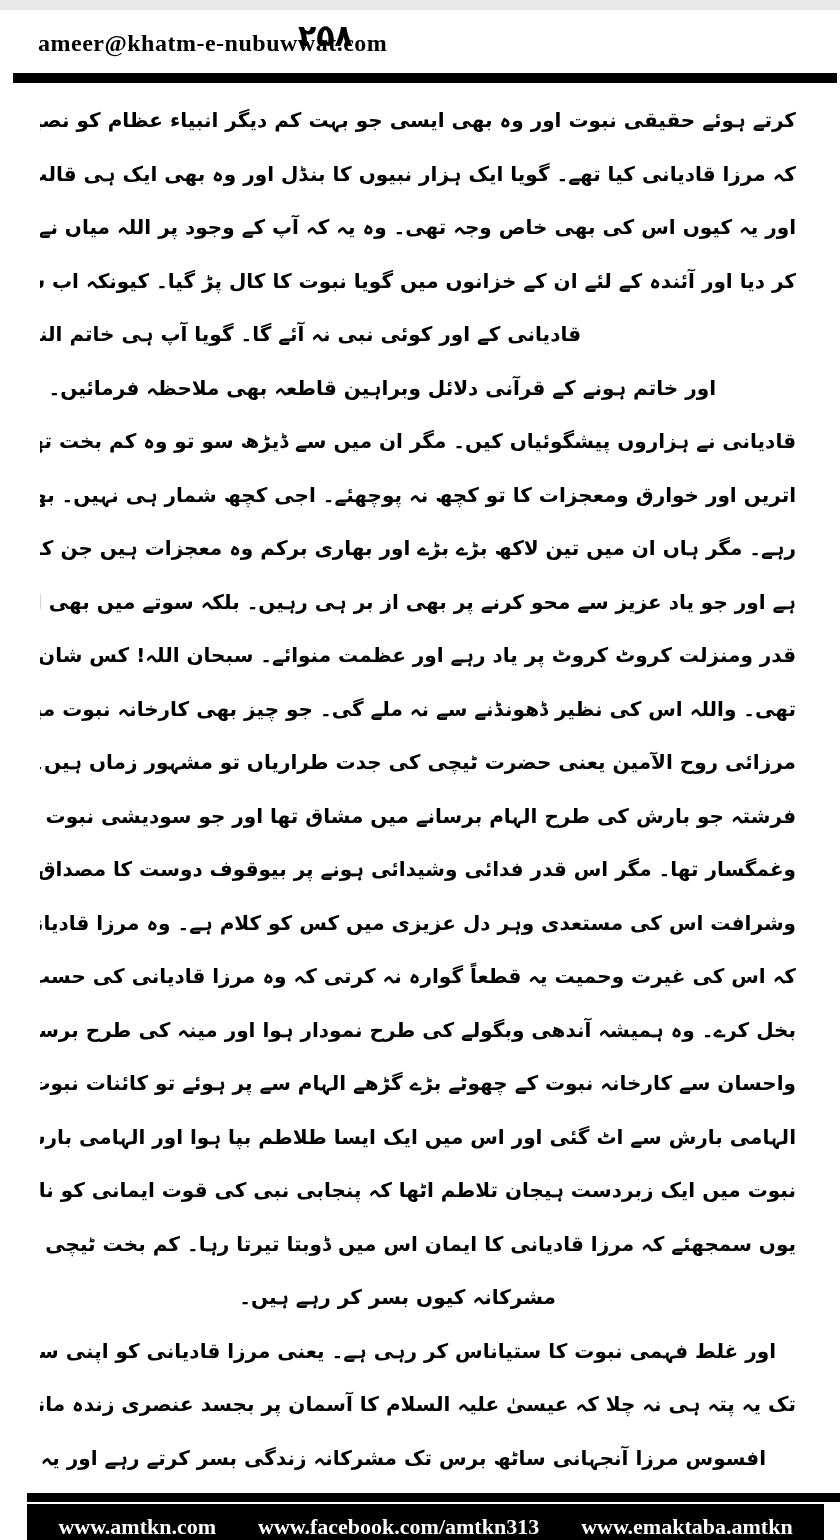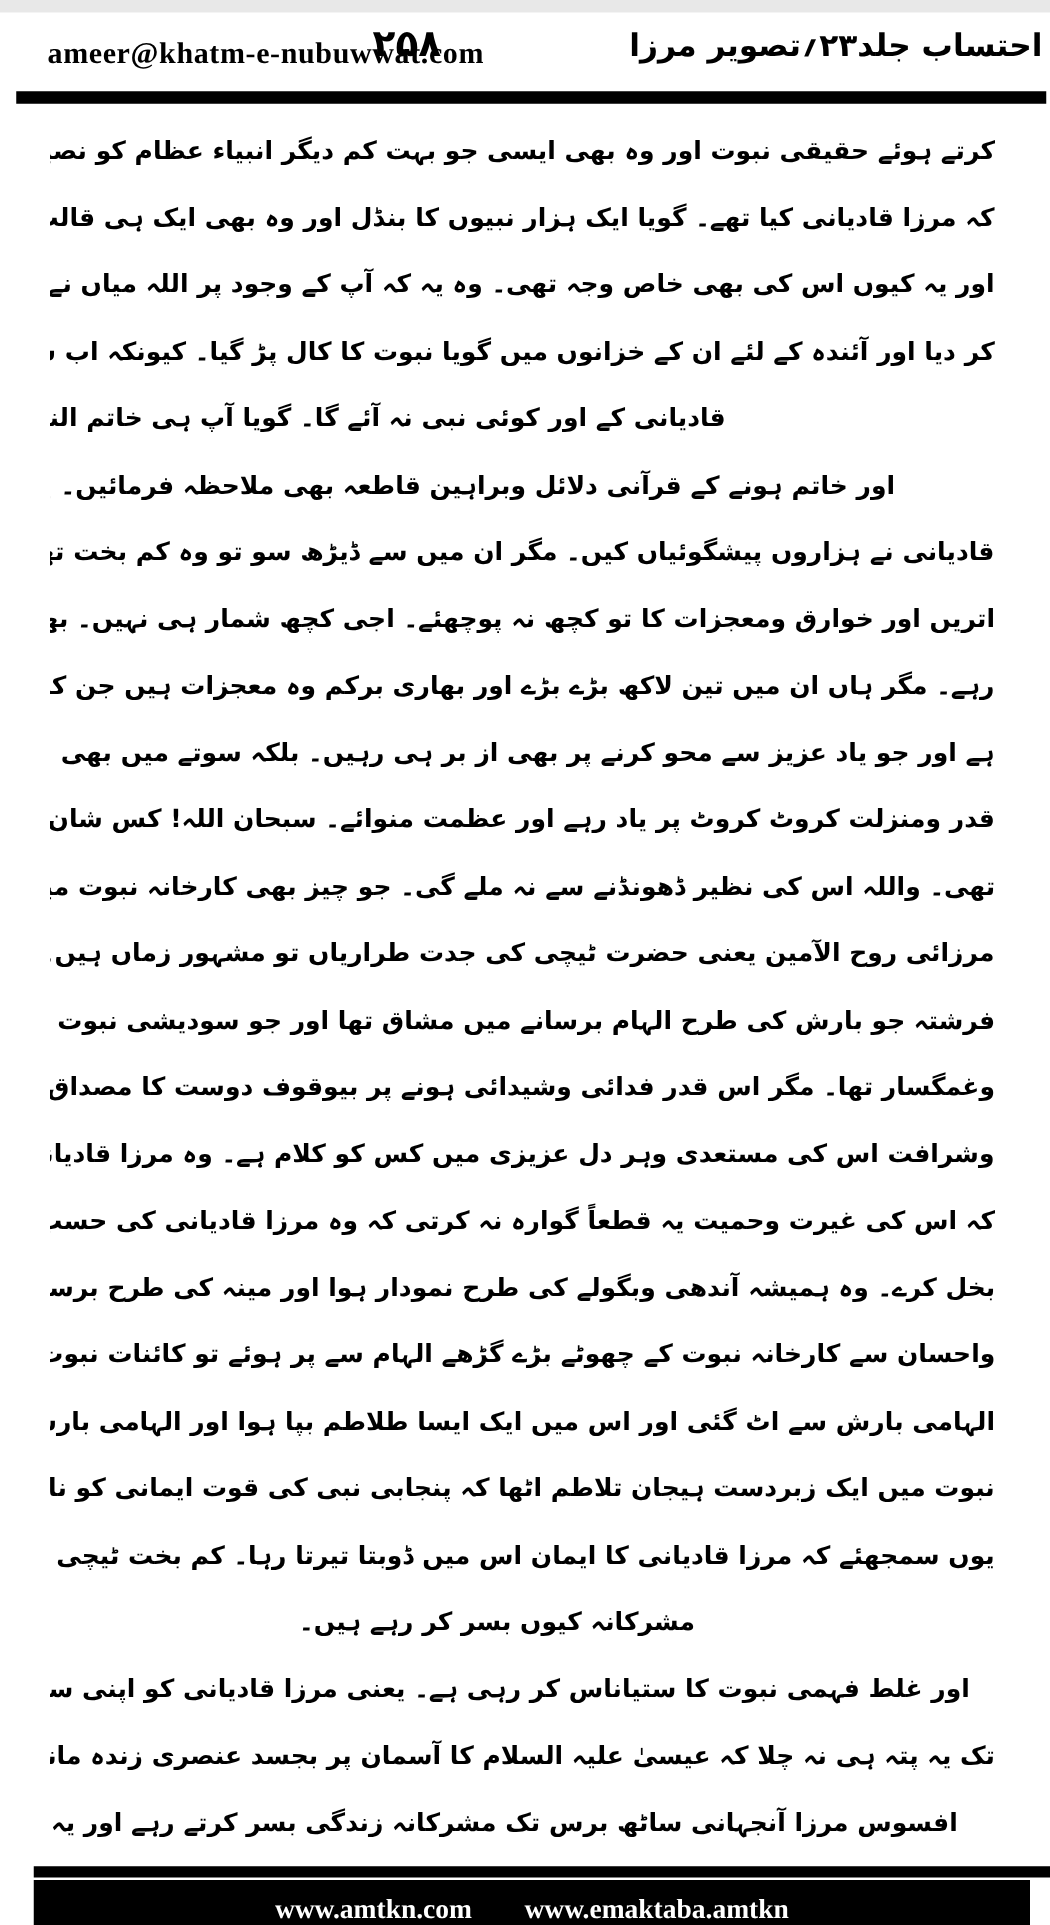--- a/index.html
+++ b/index.html
@@ -55,21 +55,20 @@
     font-weight:bold; font-size:22px; white-space:nowrap;
   }
 </style>
 </head>
 <body>
 
 <div class="page">
 
   <div class="hdr-email">ameer@khatm-e-nubuwwat.com</div>
   <div class="hdr-pagenum">۲۵۸</div>
-  <div class="hdr-title">احتساب جلد۲۳؍تصویر مرزا</div>
   <div class="top-rule"></div>
 
   <div class="body-text" id="body-text">
       <div class="line">کرتے ہوئے حقیقی نبوت اور وہ بھی ایسی جو بہت کم دیگر انبیاء عظام کو نصیب ہوئی۔ بس یوں سمجھئے</div>
       <div class="line">کہ مرزا قادیانی کیا تھے۔ گویا ایک ہزار نبیوں کا بنڈل اور وہ بھی ایک ہی قالب میں۔ سبحان اللہ!</div>
       <div class="line">اور یہ کیوں اس کی بھی خاص وجہ تھی۔ وہ یہ کہ آپ کے وجود پر اللہ میاں نے تمام اثاث النبوۃ ہی ختم</div>
       <div class="line">کر دیا اور آئندہ کے لئے ان کے خزانوں میں گویا نبوت کا کال پڑ گیا۔ کیونکہ اب سوائے مرزا</div>
       <div class="line nojust" style="padding-right: 215px;">قادیانی کے اور کوئی نبی نہ آئے گا۔ گویا آپ ہی خاتم النبیین ہیں۔ چشم بدور۔</div>
       <div class="line" style="padding-right: 80px;">اور خاتم ہونے کے قرآنی دلائل وبراہین قاطعہ بھی ملاحظہ فرمائیں۔ یوں تو مرزا</div>
       <div class="line">قادیانی نے ہزاروں پیشگوئیاں کیں۔ مگر ان میں سے ڈیڑھ سو تو وہ کم بخت تھیں جو لفظ بلفظ پوری</div>
@@ -90,16 +89,17 @@
       <div class="line">یوں سمجھئے کہ مرزا قادیانی کا ایمان اس میں ڈوبتا تیرتا رہا۔ کم بخت ٹیچی ٹیچی کو یہ سوجھی کہ پنجابی نبی جی</div>
       <div class="line nojust" style="padding-right: 240px;">مشرکانہ کیوں بسر کر رہے ہیں۔</div>
       <div class="line" style="padding-right: 20px;">اور غلط فہمی نبوت کا ستیاناس کر رہی ہے۔ یعنی مرزا قادیانی کو اپنی ساٹھ سالہ مدۃ العمر</div>
       <div class="line">تک یہ پتہ ہی نہ چلا کہ عیسیٰ علیہ السلام کا آسمان پر بجسد عنصری زندہ ماننا شرک فی التوحید ہے۔</div>
       <div class="line" style="padding-right: 30px;">افسوس مرزا آنجہانی ساٹھ برس تک مشرکانہ زندگی بسر کرتے رہے اور یہ نہ سمجھے کہ مسیح</div>
     </div>
 
   <div class="foot-rule"></div>
   <div class="foot-bar">
     <span class="foot-link">www.amtkn.com</span>
+    <span class="foot-link">www.facebook.com/amtkn313</span>
     <span class="foot-link">www.emaktaba.amtkn</span>
   </div>
 
 </div>
 
 </body></html>

